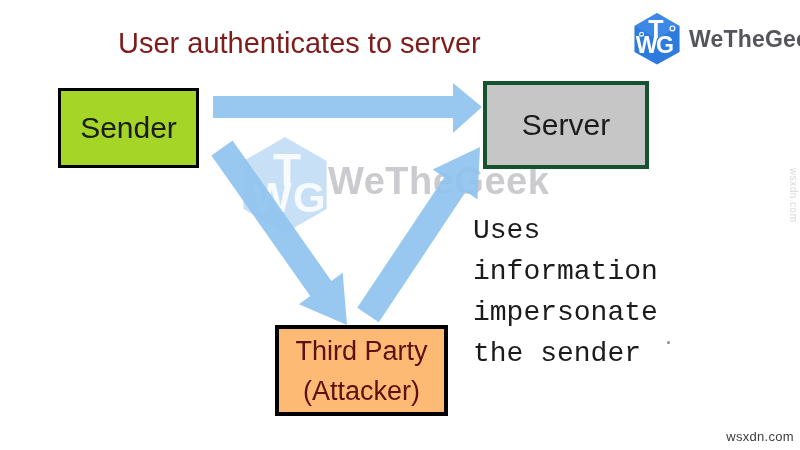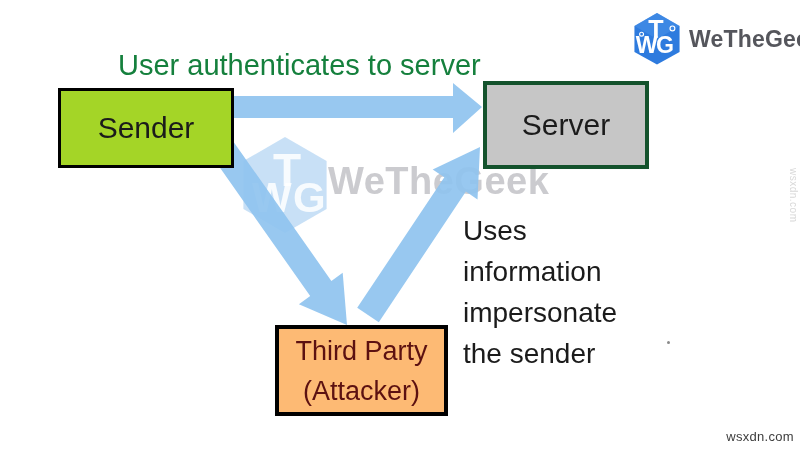--- a/index.html
+++ b/index.html
@@ -9,23 +9,22 @@
     background:#ffffff;
     overflow:hidden;
     font-family:"Liberation Sans", sans-serif;
     color:#1b1b1b;
   }
   .abs{position:absolute;}
   
   .title{
     left:118px;top:27px;
     font-size:29px;
-    color:#15803d;
+    color:#7f1d1d;
     white-space:nowrap;
-    margin-top:22px;
   }
   
   .brand{left:630px;top:11px;display:flex;align-items:center;}
   .brand-name{
     font-size:23px;font-weight:700;color:#55565c;margin-left:5px;letter-spacing:0.2px;
   }
   
   .wm-svg{left:0;top:0;width:800px;height:450px;pointer-events:none;}
   .wm-name{
     left:328px;top:160px;
@@ -34,29 +33,29 @@
     opacity:0.95;
   }
   
   .arrows-svg{left:0;top:0;width:800px;height:450px;pointer-events:none;}
   
   .node{
     box-sizing:border-box;
     display:flex;flex-direction:column;align-items:center;justify-content:center;
     text-align:center;
   }
-  .node-sender{left:58px;top:88px;width:176px;height:80px;border:3px solid #000;}
+  .node-sender{left:58px;top:88px;width:141px;height:80px;border:3px solid #000;}
   .node-server{left:483px;top:81px;width:166px;height:88px;border:4px solid #14532d;}
   .node-attacker{left:275px;top:325px;width:173px;height:91px;border:4px solid #000;}
   .node-label{font-size:30px;line-height:34px;}
   .attacker-line{font-size:27px;line-height:40px;color:#5c1111;}
   
   .ann{font-size:28px;line-height:41px;white-space:nowrap;}
   .ann-left{left:126px;top:203px;}
-  .ann-right{left:463px;top:210px;}
+  .ann-right{left:473px;top:210px;font-family:Liberation Mono, monospace;}
   .ann span{display:block;}
   
   .speck{left:667px;top:341px;width:3px;height:3px;border-radius:50%;background:#8a8a8a;}
   .site-bottom{
     right:6px;bottom:6px;font-size:13px;color:#3d3d3d;letter-spacing:0.3px;
   }
   .site-side{
     right:1px;top:168px;
     writing-mode:vertical-rl;
     font-size:10px;color:#d8d8d8;letter-spacing:0.5px;

